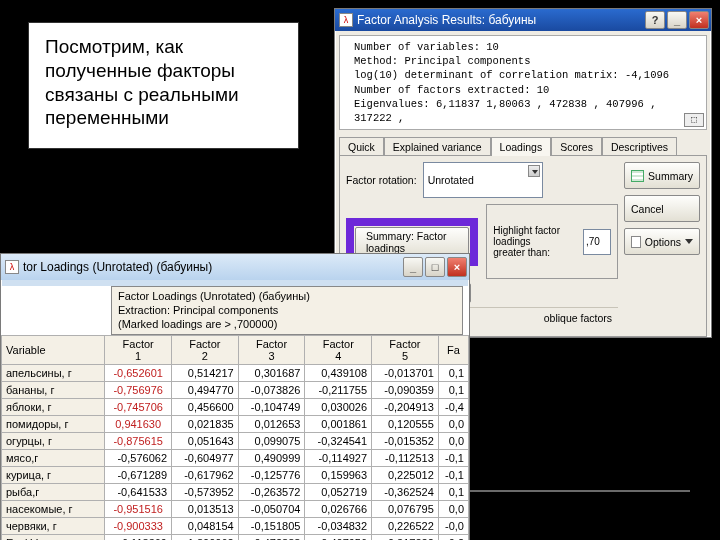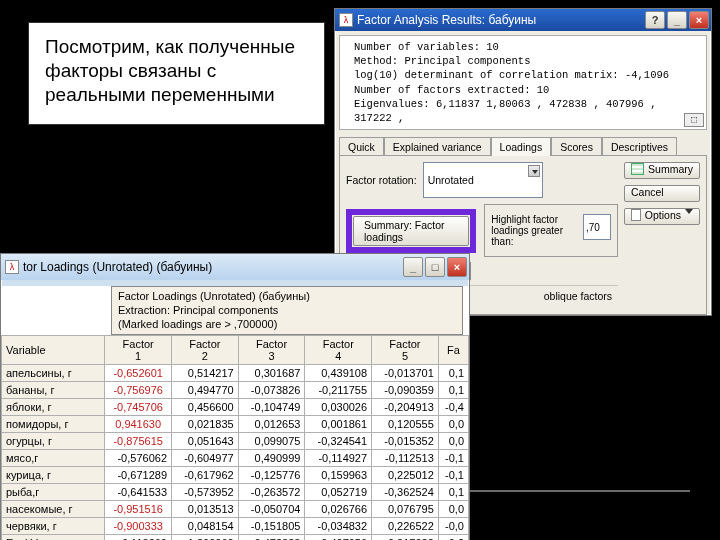--- a/index.html
+++ b/index.html
@@ -12,21 +12,21 @@
     overflow: hidden;
     color: #000;
   }
   
   .deco-line { position:absolute; left:60px; right:30px; top:490px; height:2px; background:#6a6a6a; }
 
   
   .note {
     position: absolute;
     top: 22px; left: 28px;
-    width: 297px;
+    width: 271px;
     background: #fff;
     border: 1px solid #333;
     box-shadow: 3px 3px 0 rgba(0,0,0,.25);
     padding: 12px 14px 18px 16px;
     font-size: 19px;
     line-height: 1.25;
     font-family: Arial, sans-serif;
   }
 
   
@@ -54,35 +54,35 @@
   
   #win-results { top:8px; left:334px; width:378px; }
   .info-pane { background:#fff; border:1px solid #aaa; margin:4px 4px 0 4px; padding:4px 14px; font-family:"Courier New",monospace; font-size:10.5px; line-height:1.35; position:relative;}
   .info-pane .mini { position:absolute; right:2px; bottom:2px; width:20px; height:14px; border:1px solid #888; background:#eee; font-size:9px; text-align:center; }
   .tabs { display:flex; margin:6px 4px 0 4px; gap:0; }
   .tabs .tab { padding:3px 8px 3px 8px; border:1px solid #9c9c9c; border-bottom:none; background:#efece4; font-size:10.5px; position:relative; top:1px; }
   .tabs .tab.active { background:#f8f6f0; z-index:2; }
   .tab-page { margin:0 4px 0 4px; border:1px solid #9c9c9c; background:#efece4; padding:6px 6px 8px 6px; position:relative; }
 
   .right-col { position:absolute; right:6px; top:6px; width:76px; display:flex; flex-direction:column; gap:6px; }
-  .btn { display:flex; gap:4px; height:17px; padding:0 6px; background:linear-gradient(#fefefc,#e3e0d4); border:1px solid #8a8a8a; border-radius:2px; font-size:10.5px; }
+  .btn { display:flex; align-items:center; gap:4px; height:27px; padding:0 6px; background:linear-gradient(#fefefc,#e3e0d4); border:1px solid #8a8a8a; border-radius:2px; font-size:10.5px; }
   .btn .bicon { width:14px;height:12px;border:1px solid #4a6; background:repeating-linear-gradient(#cfe8d4,#cfe8d4 2px,#fff 2px,#fff 4px); }
   .btn .bicon.opts { border-color:#888; background:#fff; }
   .btn .tri { margin-left:auto; width:0;height:0;border-left:4px solid transparent;border-right:4px solid transparent;border-top:5px solid #333;}
 
   .form-row { display:flex; align-items:center; gap:6px; margin-bottom:6px; font-size:10.5px;}
   .form-row label { white-space:nowrap; }
   .form-row .combo { flex:0 0 120px; height:36px; border:1px solid #7a8aa0; background:#fff; display:flex; align-items:center; padding:0 14px 0 4px; position:relative; font-size:10.5px;}
   .form-row .combo .tri { position:absolute; right:2px; top:2px; width:12px;height:12px;border:1px solid #888;background:linear-gradient(#eee,#ccc);}
   .form-row .combo .tri::after{content:"";position:absolute;left:3px;top:4px;border-left:3px solid transparent;border-right:3px solid transparent;border-top:4px solid #333;}
-  .hl-box { border:1px solid #999; padding:9px 6px; font-size:10px; display:inline-flex; align-items:flex-start; gap:20px;}
+  .hl-box { border:1px solid #999; padding:20px 6px; font-size:10px; display:inline-flex; align-items:center; gap:20px;}
   .hl-box input { width:28px; height:26px; border:1px solid #7a8aa0; background:#fff; font-size:10px; padding:0 2px;}
 
   .inner-row { display:flex; align-items:center; gap:8px; margin-top:4px;}
-  .red-frame { border:6px solid #6d28d9; padding:1px; }
+  .red-frame { border:8px solid #6d28d9; padding:1px; }
   .inner-btn { display:flex;align-items:center;gap:4px;padding:2px 6px;background:linear-gradient(#fefefc,#e3e0d4);border:1px solid #8a8a8a;border-radius:2px;font-size:10.5px;}
   .plot-icon{width:16px;height:14px;border:1px solid #888;background:linear-gradient(135deg,#fff 60%,#e00 60%);}
 
   .bottom-row { display:flex; justify-content:flex-end; align-items:center; gap:4px; padding:4px 6px; font-size:10.5px; border-top:1px solid #c8c4b8; margin-top:4px;}
 
   
   #win-loadings { top:253px; left:0; width:470px; background:#cfe0f1;}
   #win-loadings .body { background:#fff; }
   .ta-header { margin:6px 6px 0 110px; border:1px solid #888; background:#f4f0e6; padding:3px 6px; font-size:11px; line-height:1.25;}
   table.data { border-collapse:collapse; margin:0 0 0 0; font-size:11px; width:100%; table-layout:fixed;}

